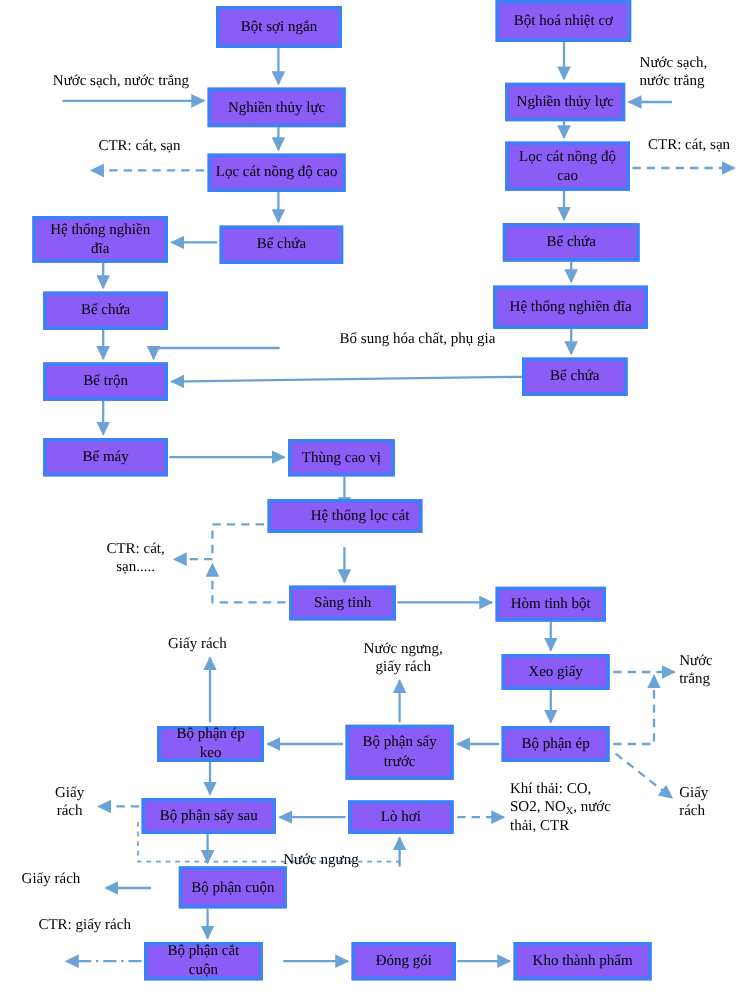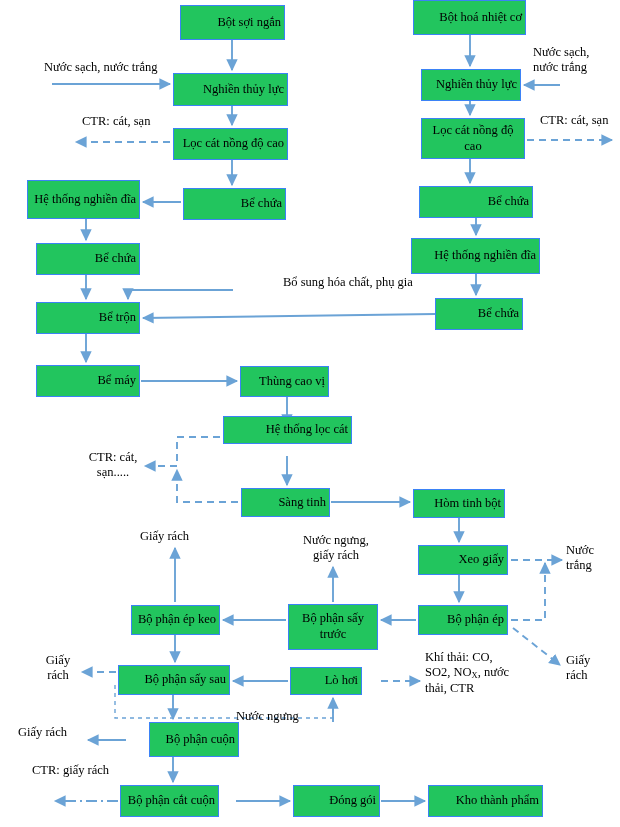--- a/index.html
+++ b/index.html
@@ -1,25 +1,25 @@
 <!DOCTYPE html>
 <html><head>
 <meta charset="utf-8">
 <style>
   html,body{margin:0;padding:0;background:#ffffff;}
   body{font-family:"Liberation Serif","DejaVu Serif",serif;}
   #canvas{position:relative;width:620px;height:827px;background:#fff;overflow:hidden;}
   .node{
     position:absolute;
     box-sizing:border-box;
-    border:1px solid #3b82f6;
-    background:#22c55e;
+    border:3px solid #3b82f6;
+    background:#8b5cf6;
     display:flex;
     align-items:center;
-    justify-content:flex-end;
+    justify-content:center;
     text-align:center;
     font-size:12.5px;
     line-height:1.25;
     color:#000;
     padding:1px 3px;
     z-index:3;
   }
   .label{
     position:absolute;
     font-size:12.5px;
@@ -166,21 +166,21 @@
     </div>
   <div class="node" style="left:131px;top:605px;width:89px;height:30px;">
       <span>Bộ phận ép keo</span>
     </div>
   <div class="node" style="left:288px;top:604px;width:90px;height:46px;">
       <span>Bộ phận sấy trước</span>
     </div>
   <div class="node" style="left:118px;top:665px;width:112px;height:30px;">
       <span>Bộ phận sấy sau</span>
     </div>
-  <div class="node" style="left:290px;top:667px;width:72px;height:28px;">
+  <div class="node" style="left:290px;top:667px;width:88px;height:28px;">
       <span>Lò hơi</span>
     </div>
   <div class="node" style="left:128px;top:722px;width:90px;height:35px;margin-left:21px;">
       <span>Bộ phận cuộn</span>
     </div>
   <div class="node" style="left:120px;top:785px;width:99px;height:32px;">
       <span>Bộ phận cắt cuộn</span>
     </div>
   <div class="node" style="left:293px;top:785px;width:87px;height:32px;">
       <span>Đóng gói</span>

